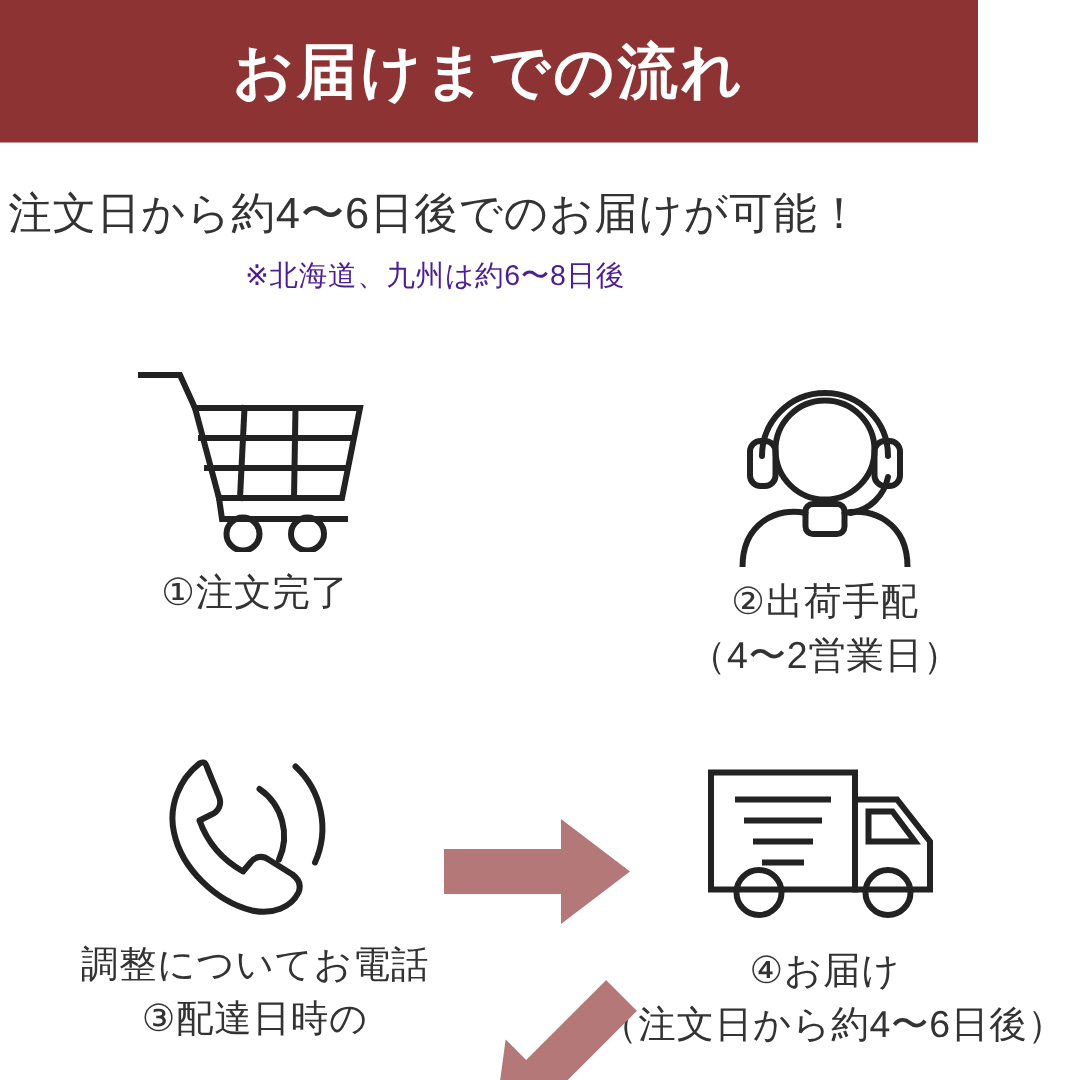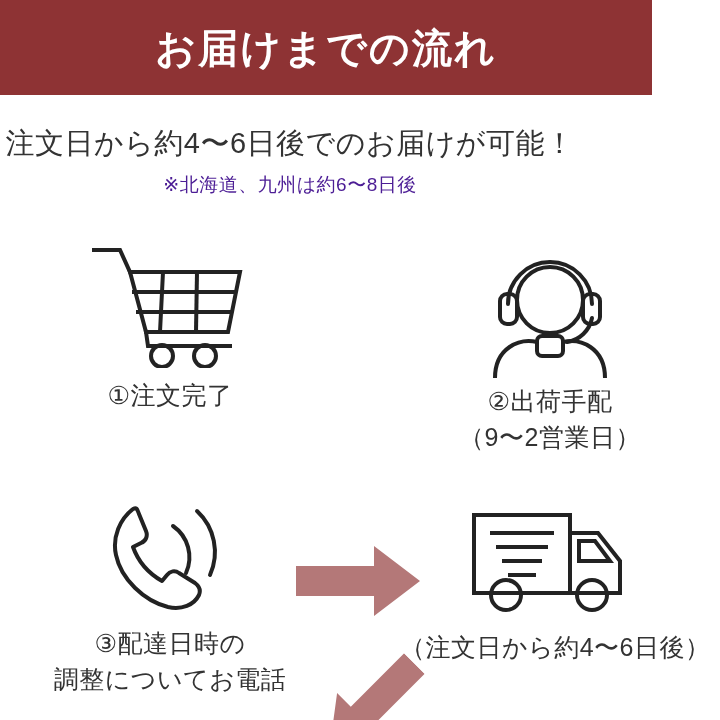--- a/index.html
+++ b/index.html
@@ -162,42 +162,42 @@
         <path d="M117 80 A30 30 0 0 1 92 104"></path>
 
         <rect x="62" y="98" width="26" height="20" rx="5"></rect>
 
         <path d="M20 140 C20 110 44 100 62 104"></path>
         <path d="M130 140 C130 110 106 100 88 104"></path>
       </svg>
     </div>
     <div class="step-labels">
       <div class="step-label">②出荷手配</div>
-      <div class="step-label">（9〜2営業日）</div>
+      <div class="step-label">（4〜2営業日）</div>
     </div>
   </div>
 
   <div class="step step-3">
     <div class="step-icon">
       <svg width="140" height="125" viewBox="0 0 140 125" fill="none" stroke="#222222" stroke-width="4" stroke-linecap="round" stroke-linejoin="round">
 
         <path d="M33 16 C20 26 12 44 16 62 C21 86 44 108 68 114
                  C82 117 94 112 99 102 C101 97 99 93 95 90
                  L79 80 C75 77 70 78 67 82 L62 88
                  C48 80 38 68 33 54 L41 50
                  C46 48 48 43 46 38 L39 21 C37 16 37 14 33 16 Z"></path>
 
         <path d="M73 33 A38 38 0 0 1 86 80"></path>
 
         <path d="M97 18 A56 56 0 0 1 110 82"></path>
       </svg>
     </div>
     <div class="step-labels">
+      <div class="step-label">調整についてお電話</div>
       <div class="step-label">③配達日時の</div>
-      <div class="step-label">調整についてお電話</div>
     </div>
   </div>
 
   <div class="step step-4">
     <div class="step-icon">
       <svg width="165" height="112" viewBox="0 0 165 112" fill="none" stroke="#222222" stroke-width="4" stroke-linecap="square" stroke-linejoin="miter">
 
         <rect x="6" y="12" width="96" height="78"></rect>
 
         <path d="M102 30 H130 L152 58 V90 H102 Z"></path>
@@ -207,20 +207,21 @@
         <path d="M24 30 H84"></path>
         <path d="M30 44 H78"></path>
         <path d="M36 58 H72"></path>
         <path d="M42 72 H66"></path>
 
         <ellipse cx="38" cy="92" rx="15" ry="15"></ellipse>
         <ellipse cx="124" cy="92" rx="15" ry="15"></ellipse>
       </svg>
     </div>
     <div class="step-labels">
+      <div class="step-label">④お届け</div>
       <div class="step-label">（注文日から約4〜6日後）</div>
     </div>
   </div>
 
   <div class="arrow arrow-1">
     <svg width="124" height="70" viewBox="0 0 124 70">
       <path d="M0 20 H78 V0 L124 35 L78 70 V50 H0 Z" fill="#B47878"></path>
     </svg>
   </div>
 

